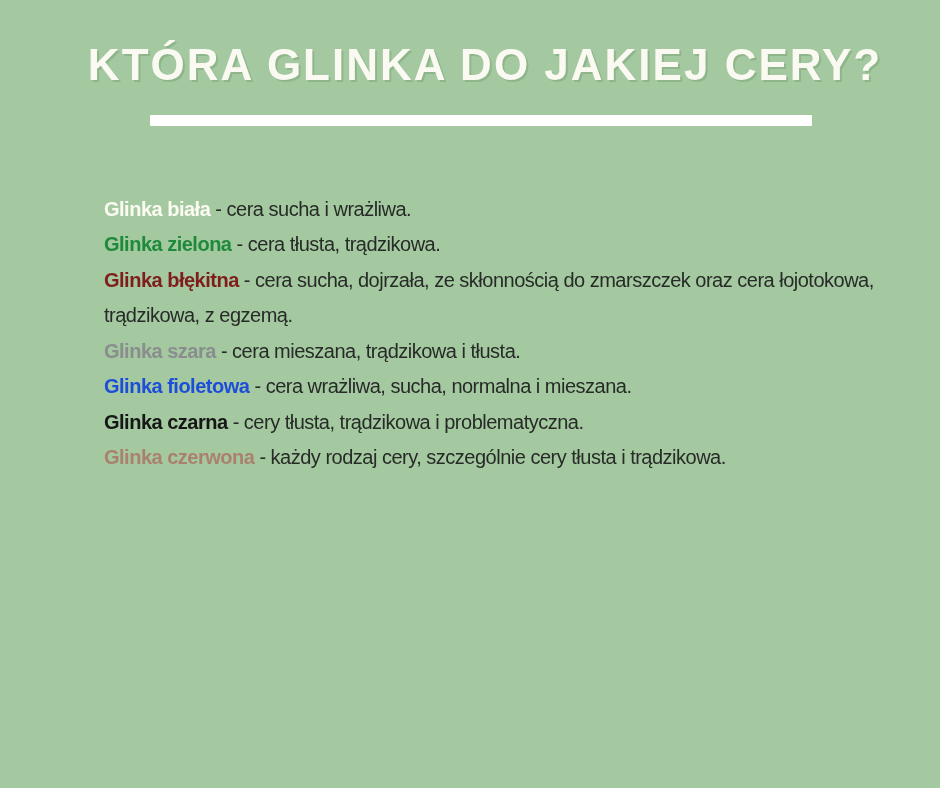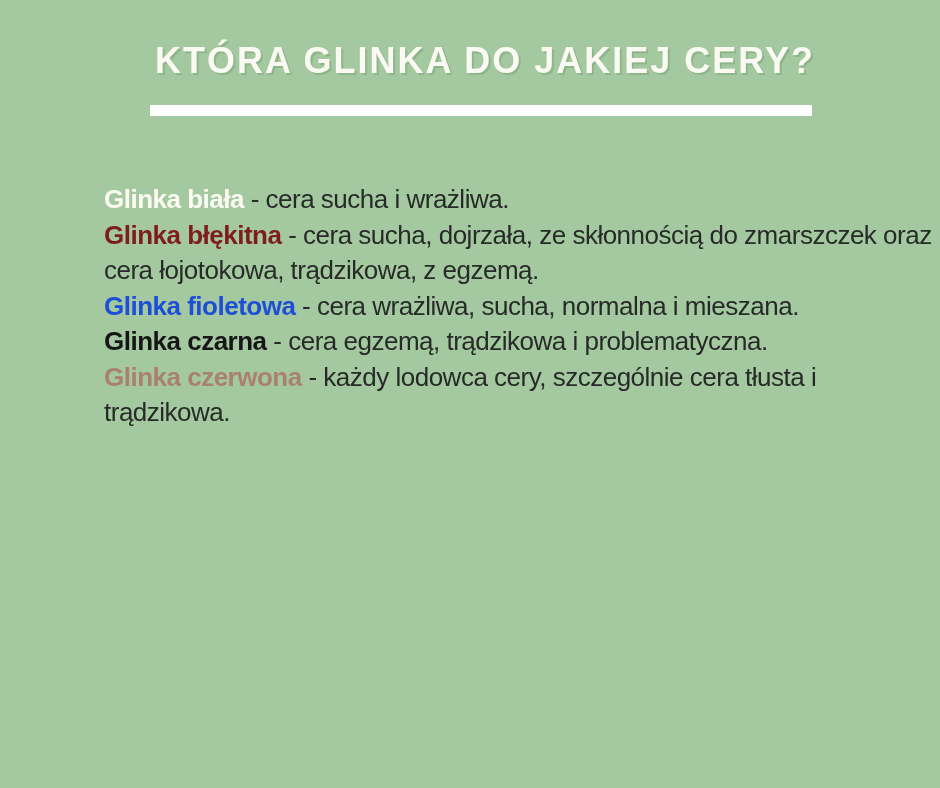--- a/index.html
+++ b/index.html
@@ -18,39 +18,39 @@
     height: 788px;
     position: relative;
   }
   header {
     padding-top: 40px;
     text-align: center;
   }
   h1.title {
     margin: 0;
     padding-left: 30px;
-    font-size: 36px;
+    font-size: 44px;
     line-height: 1.15;
     font-weight: bold;
     letter-spacing: 2px;
     color: #fafaf2;
     text-shadow: 2px 2px 0 rgba(125, 165, 120, 0.55);
     white-space: nowrap;
   }
   .divider {
     width: 662px;
     height: 11px;
     background: #ffffff;
     margin: 24px auto 0 150px;
     border-radius: 1px;
   }
   main.clay-list {
     margin: 66px 0 0 104px;
     width: 832px;
-    font-size: 26px;
+    font-size: 20px;
     line-height: 35.5px;
     letter-spacing: -0.5px;
     color: #272b27;
   }
   .entry {
     margin: 0;
     padding: 0;
   }
   .clay-name {
     font-weight: bold;
@@ -64,29 +64,37 @@
     <h1 class="title">KTÓRA GLINKA DO JAKIEJ CERY?</h1>
     <div class="divider"></div>
   </header>
 
   <main class="clay-list">
     <p class="entry">
       <span class="clay-name" style="color: rgb(251, 251, 241);">Glinka biała</span>
       <span class="clay-desc">- cera sucha i wrażliwa.</span>
     </p>
     <p class="entry">
+      <span class="clay-name" style="color: rgb(31, 138, 60);">Glinka zielona</span>
+      <span class="clay-desc">- cera tłusta, trądzikowa.</span>
+    </p>
+    <p class="entry">
       <span class="clay-name" style="color: #7f1d1d;">Glinka błękitna</span>
       <span class="clay-desc">- cera sucha, dojrzała, ze skłonnością do zmarszczek oraz cera łojotokowa, trądzikowa, z egzemą.</span>
+    </p>
+    <p class="entry">
+      <span class="clay-name" style="color: rgb(138, 141, 142);">Glinka szara</span>
+      <span class="clay-desc">- cera mieszana, trądzikowa i tłusta.</span>
     </p>
     <p class="entry">
       <span class="clay-name" style="color: #1d4ed8; margin-top: 36px;">Glinka fioletowa</span>
       <span class="clay-desc">- cera wrażliwa, sucha, normalna i mieszana.</span>
     </p>
     <p class="entry">
       <span class="clay-name" style="color: rgb(22, 22, 22); text-align: center;">Glinka czarna</span>
-      <span class="clay-desc">- cera egzemą, trądzikowa i problematyczna.</span>
+      <span class="clay-desc">- cery tłusta, trądzikowa i problematyczna.</span>
     </p>
     <p class="entry">
       <span class="clay-name" style="color: rgb(170, 129, 112);">Glinka czerwona</span>
-      <span class="clay-desc">- każdy lodowca cery, szczególnie cera tłusta i trądzikowa.</span>
+      <span class="clay-desc">- każdy rodzaj cery, szczególnie cery tłusta i trądzikowa.</span>
     </p>
   </main>
 </div>
 
 </body></html>

